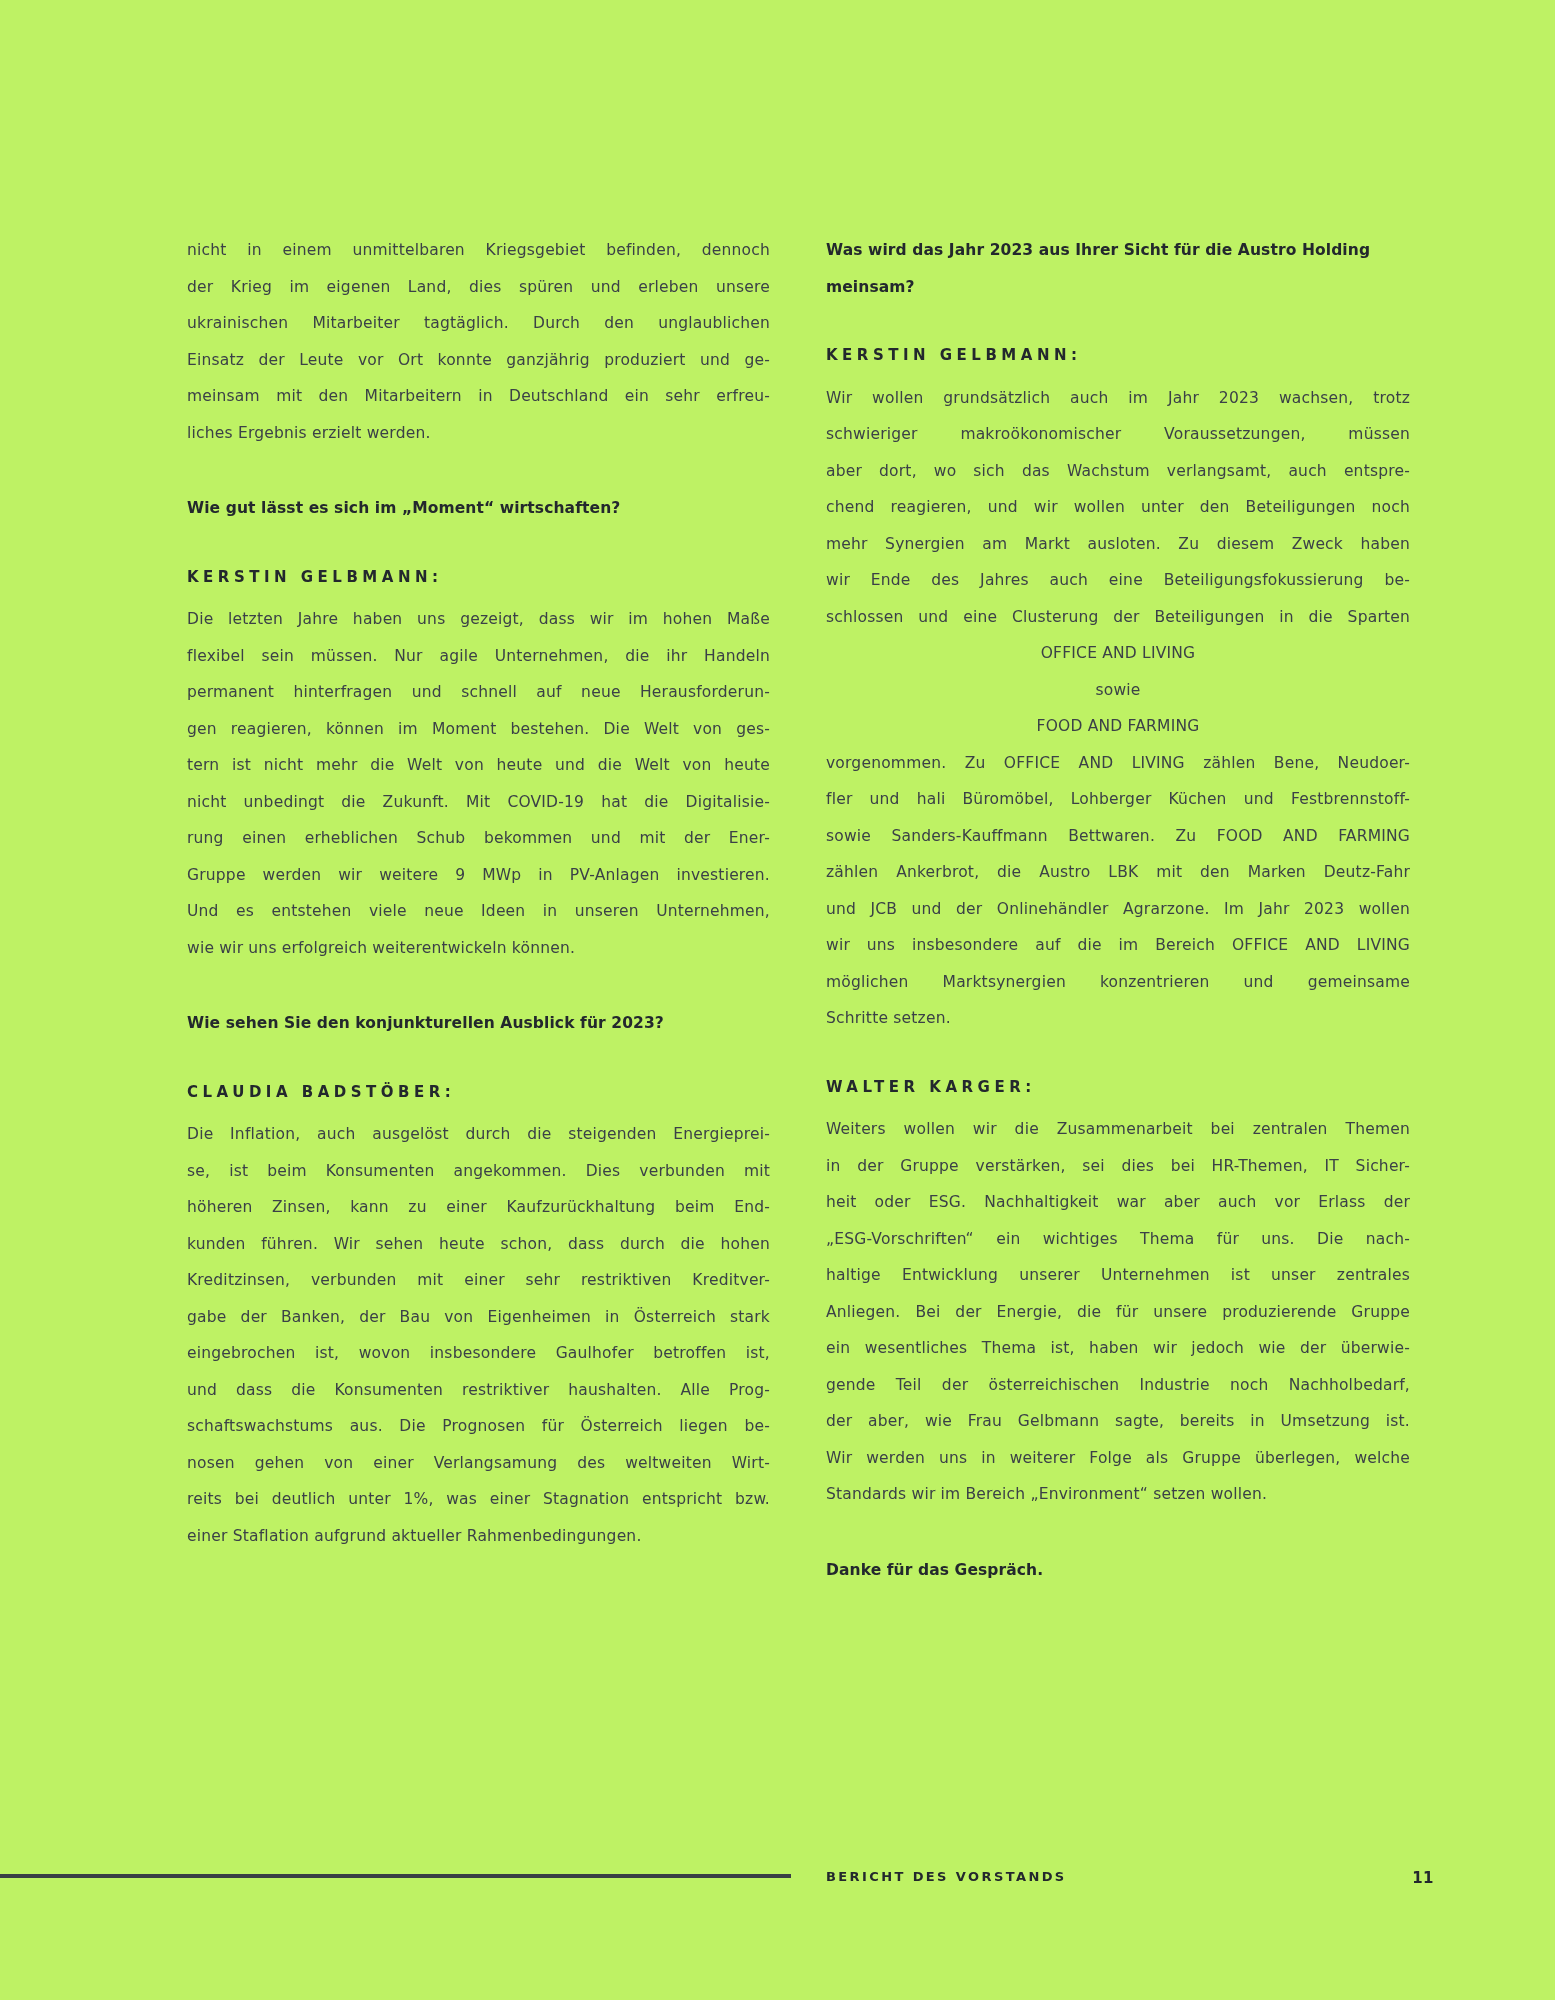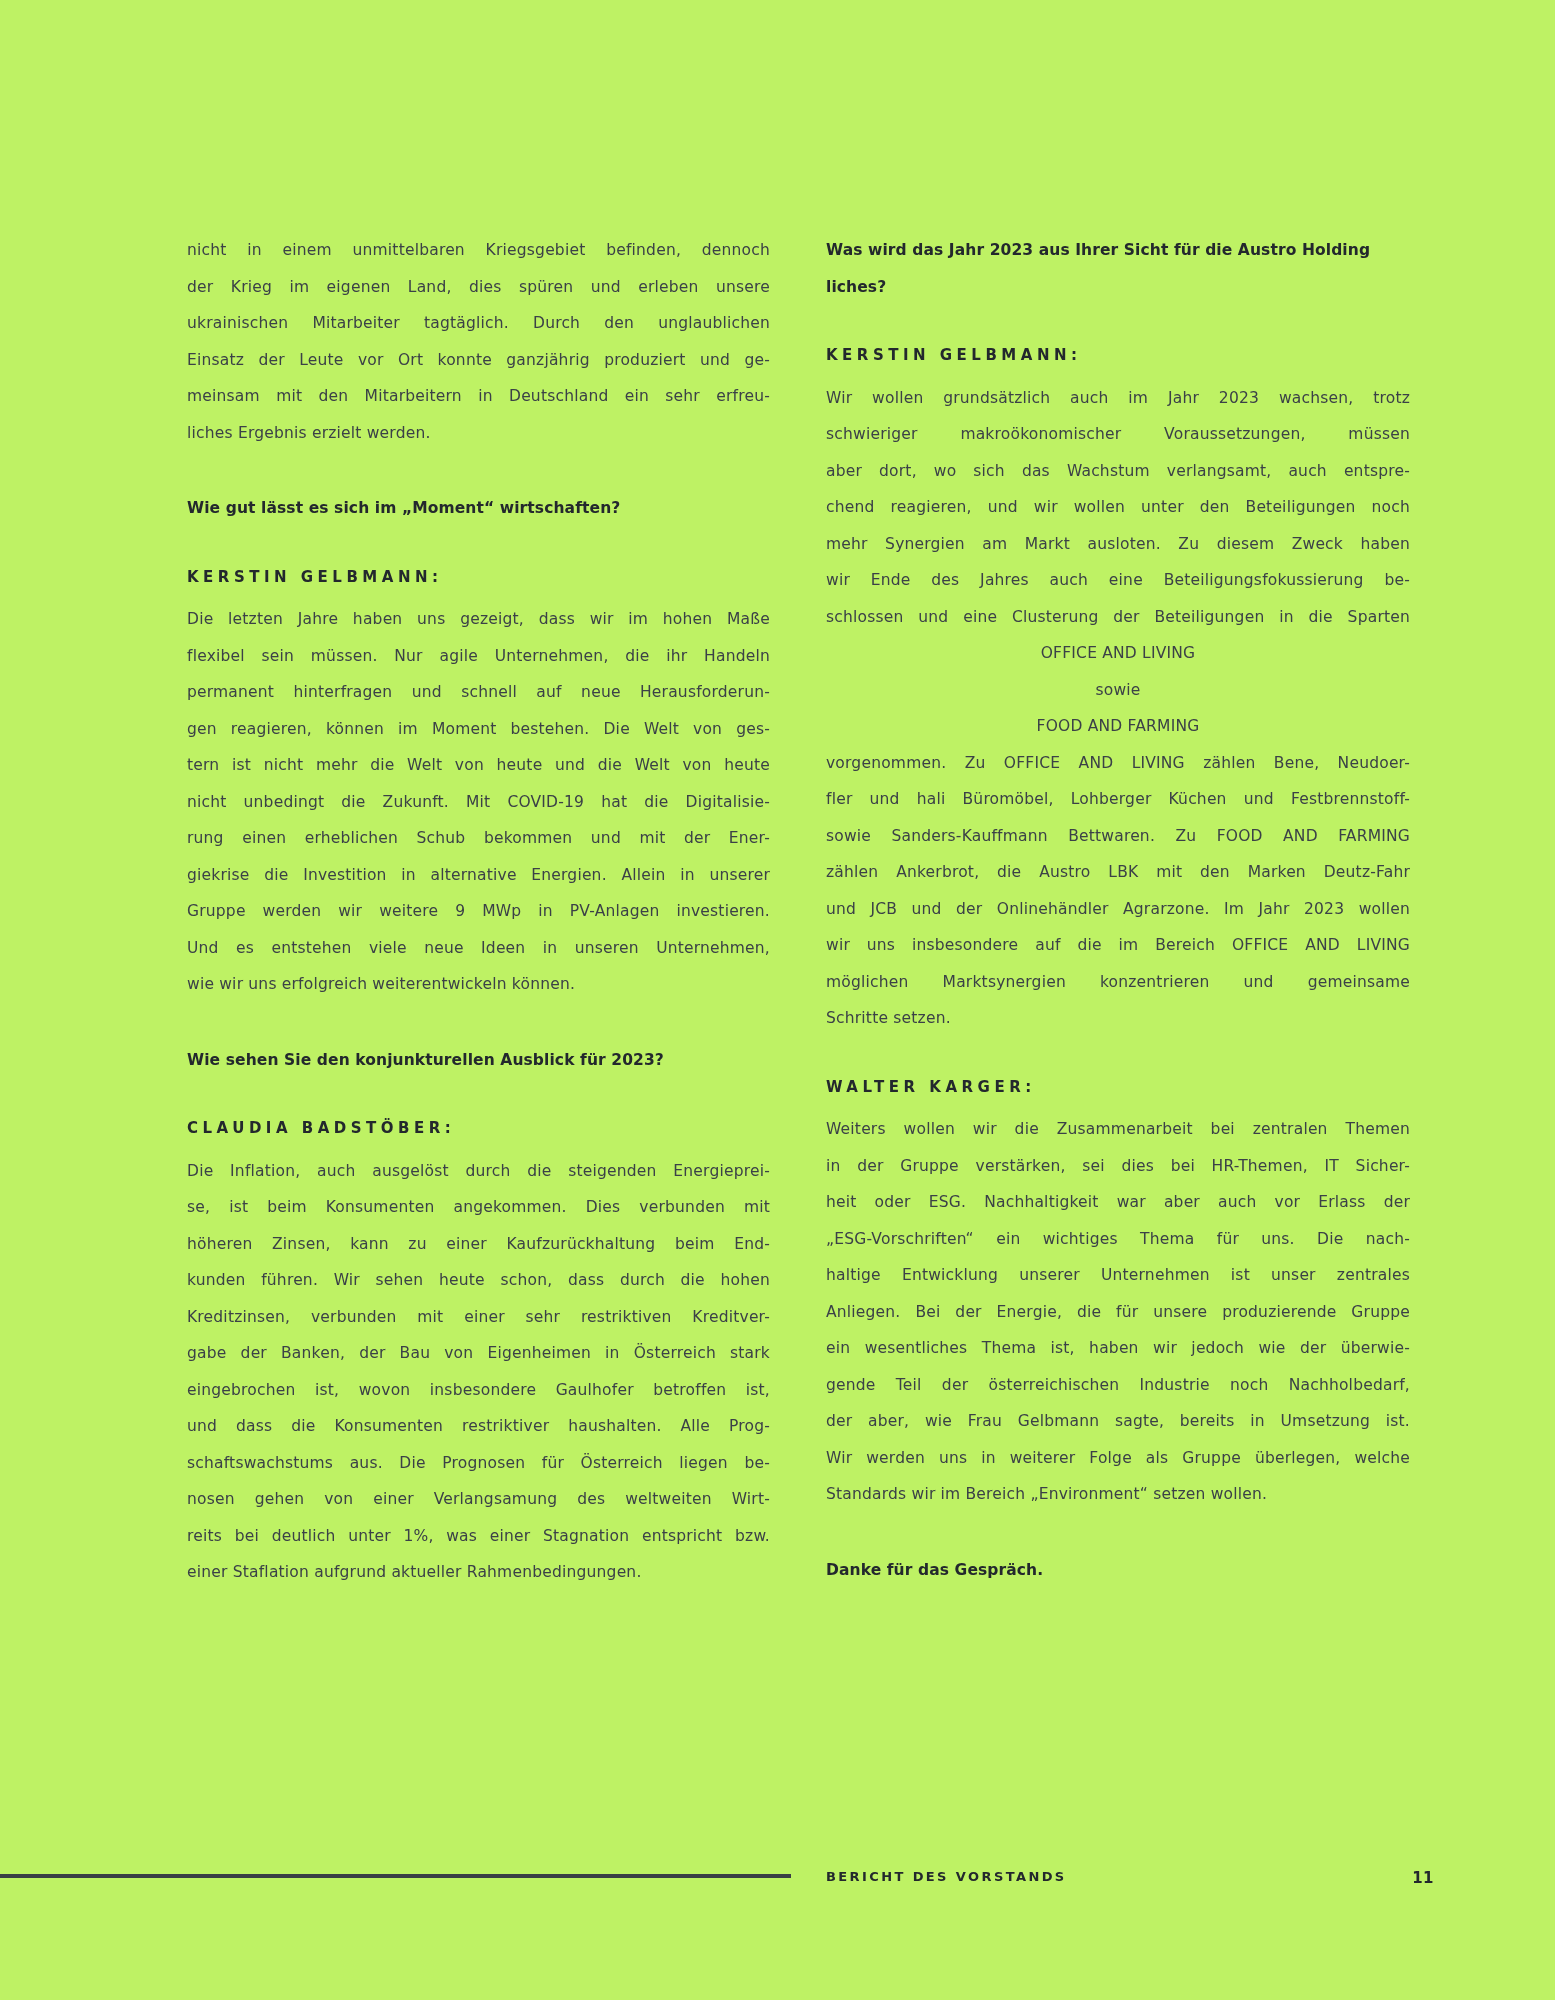--- a/index.html
+++ b/index.html
@@ -102,21 +102,20 @@
         <div class="ln l">KERSTIN GELBMANN:</div>
       </div>
       <div class="block para">
         <div class="ln j">Die letzten Jahre haben uns gezeigt, dass wir im hohen Maße</div>
         <div class="ln j">flexibel sein müssen. Nur agile Unternehmen, die ihr Handeln</div>
         <div class="ln j">permanent hinterfragen und schnell auf neue Herausforderun-</div>
         <div class="ln j">gen reagieren, können im Moment bestehen. Die Welt von ges-</div>
         <div class="ln j">tern ist nicht mehr die Welt von heute und die Welt von heute</div>
         <div class="ln j">nicht unbedingt die Zukunft. Mit COVID-19 hat die Digitalisie-</div>
         <div class="ln j">rung einen erheblichen Schub bekommen und mit der Ener-</div>
-        <div class="ln j">giekrise die Investition in alternative Energien. Allein in unserer</div>
         <div class="ln j">Gruppe werden wir weitere 9 MWp in PV-Anlagen investieren.</div>
         <div class="ln j">Und es entstehen viele neue Ideen in unseren Unternehmen,</div>
         <div class="ln l">wie wir uns erfolgreich weiterentwickeln können.</div>
       </div>
       <div class="block q">
         <div class="ln l">Wie sehen Sie den konjunkturellen Ausblick für 2023?</div>
       </div>
       <div class="block speaker">
         <div class="ln l">CLAUDIA BADSTÖBER:</div>
       </div>
@@ -131,21 +130,21 @@
         <div class="ln j">und dass die Konsumenten restriktiver haushalten. Alle Prog-</div>
         <div class="ln j">schaftswachstums aus. Die Prognosen für Österreich liegen be-</div>
         <div class="ln j">nosen gehen von einer Verlangsamung des weltweiten Wirt-</div>
         <div class="ln j">reits bei deutlich unter 1%, was einer Stagnation entspricht bzw.</div>
         <div class="ln l">einer Staflation aufgrund aktueller Rahmenbedingungen.</div>
       </div>
     </div>
   <div class="col col-right">
       <div class="block q">
         <div class="ln l">Was wird das Jahr 2023 aus Ihrer Sicht für die Austro Holding</div>
-        <div class="ln l">liches?</div>
+        <div class="ln l">meinsam?</div>
       </div>
       <div class="block speaker">
         <div class="ln l">KERSTIN GELBMANN:</div>
       </div>
       <div class="block para">
         <div class="ln j">Wir wollen grundsätzlich auch im Jahr 2023 wachsen, trotz</div>
         <div class="ln j">schwieriger makroökonomischer Voraussetzungen, müssen</div>
         <div class="ln j">aber dort, wo sich das Wachstum verlangsamt, auch entspre-</div>
         <div class="ln j">chend reagieren, und wir wollen unter den Beteiligungen noch</div>
         <div class="ln j">mehr Synergien am Markt ausloten. Zu diesem Zweck haben</div>

